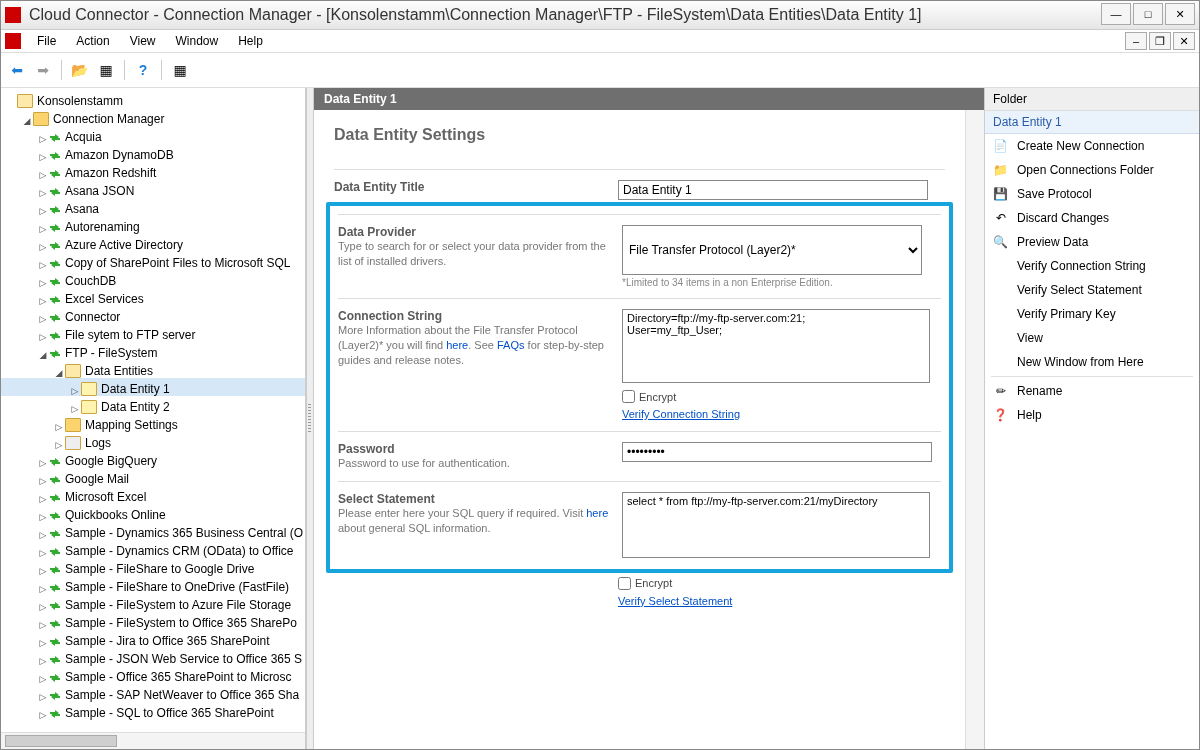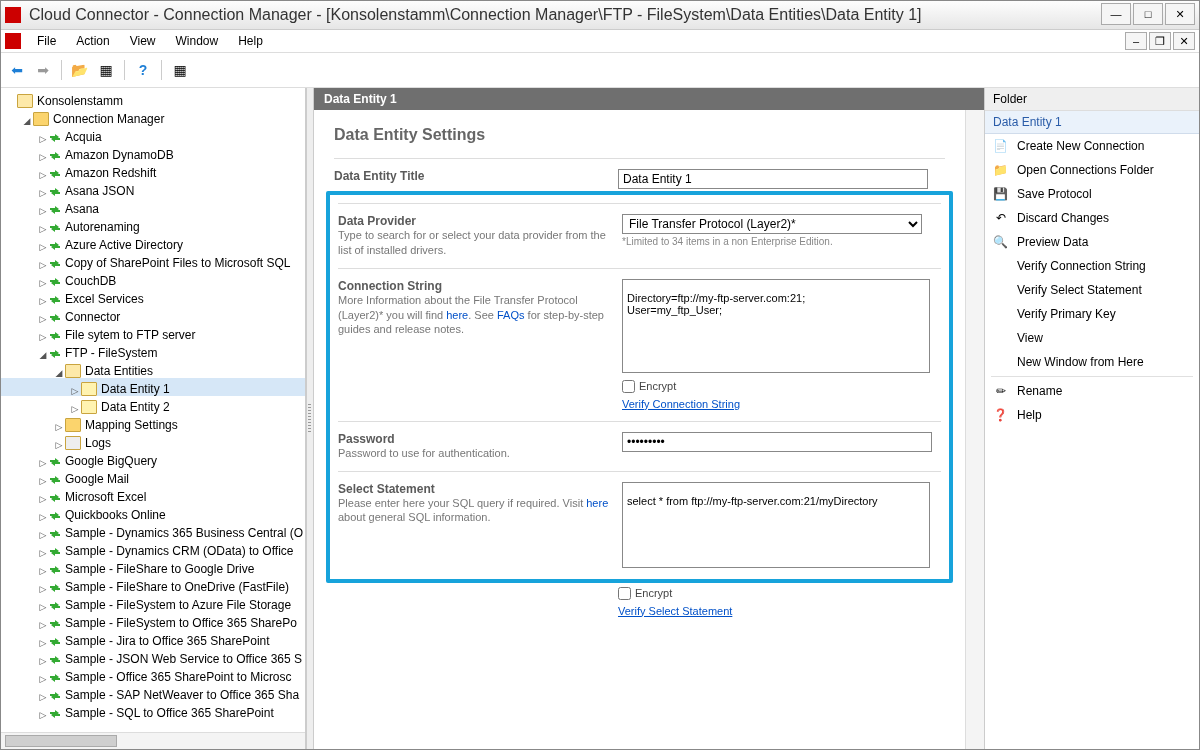--- a/index.html
+++ b/index.html
@@ -26,30 +26,30 @@
 .twisty{width:12px;display:inline-flex;justify-content:center;color:#555;font-size:9px}
 .folder-ico{width:14px;height:12px;background:#fbd46d;border:1px solid #c9a43f;border-radius:1px;margin-right:4px}
 .folder-ico.open{background:#fde9a9}
 .conn-ico{width:12px;height:12px;margin-right:4px;display:inline-block}
 .conn-ico svg{display:block}
 .splitter{width:6px;background:#eee;border-left:1px solid #ccc;border-right:1px solid #ccc;cursor:col-resize;position:relative}
 .splitter::after{content:"";position:absolute;top:50%;left:1px;width:3px;height:30px;background:repeating-linear-gradient(#999,#999 1px,transparent 1px,transparent 3px);transform:translateY(-50%)}
 .main-pane{flex:1;display:flex;flex-direction:column;min-width:0}
 .content-header{height:22px;background:#6f6f6f;color:#fff;display:flex;align-items:center;padding:0 10px;font-weight:bold}
 .content-scroll{flex:1;overflow:auto;padding:16px 20px;position:relative}
-.settings-title{font-size:16px;font-weight:bold;color:#666;margin-bottom:14px}
+.settings-title{font-size:16px;font-weight:bold;color:#666;margin-bottom:25px}
 .field-row{display:flex;border-top:1px solid #ddd;padding:10px 0;gap:12px}
 .field-label-col{width:272px}
 .field-title{font-weight:bold;color:#5a5a5a;font-size:12px}
 .field-desc{color:#777;font-size:11px;line-height:1.35}
 .field-desc a{color:#0050c8}
 .field-input-col{flex:1}
 .text-input{width:300px;border:1px solid #888;padding:2px 4px;font-size:12px;font-family:inherit}
-.select-input{width:300px;border:1px solid #888;padding:1px 2px;font-size:12px;font-family:inherit;background:#fff}
-.textarea-input{width:298px;height:68px;border:1px solid #888;padding:12px 4px;font-size:11px;font-family:inherit;resize:none;overflow-y:scroll}
+.select-input{width:300px;border:1px solid #888;padding:16px 2px;font-size:12px;font-family:inherit;background:#fff}
+.textarea-input{width:298px;height:68px;border:1px solid #888;padding:2px 4px;font-size:11px;font-family:inherit;resize:none;overflow-y:scroll}
 .textarea-input.tall{height:60px}
 .hint{color:#888;font-size:10px;margin-top:2px}
 .link{color:#0050c8;text-decoration:underline;cursor:pointer;font-size:11px}
 .chk-row{display:flex;align-items:center;gap:4px;margin:4px 0;font-size:11px;color:#444}
 .highlight-box{border:4px solid #17a3db;padding:8px;margin:-8px;border-radius:2px}
 .right-scroll{width:18px;border-left:1px solid #ddd;background:#f4f4f4}
 .actions-pane{width:214px;border-left:1px solid #ccc;background:#fff;display:flex;flex-direction:column}
 .actions-header{height:22px;background:#efefef;border-bottom:1px solid #ddd;display:flex;align-items:center;padding:0 8px;font-weight:normal}
 .actions-subheader{background:#eaf2fb;color:#2a5ca8;padding:4px 8px;border-bottom:1px solid #d0dceb}
 .action-item{display:flex;align-items:center;padding:4px 8px;gap:8px;cursor:pointer}

